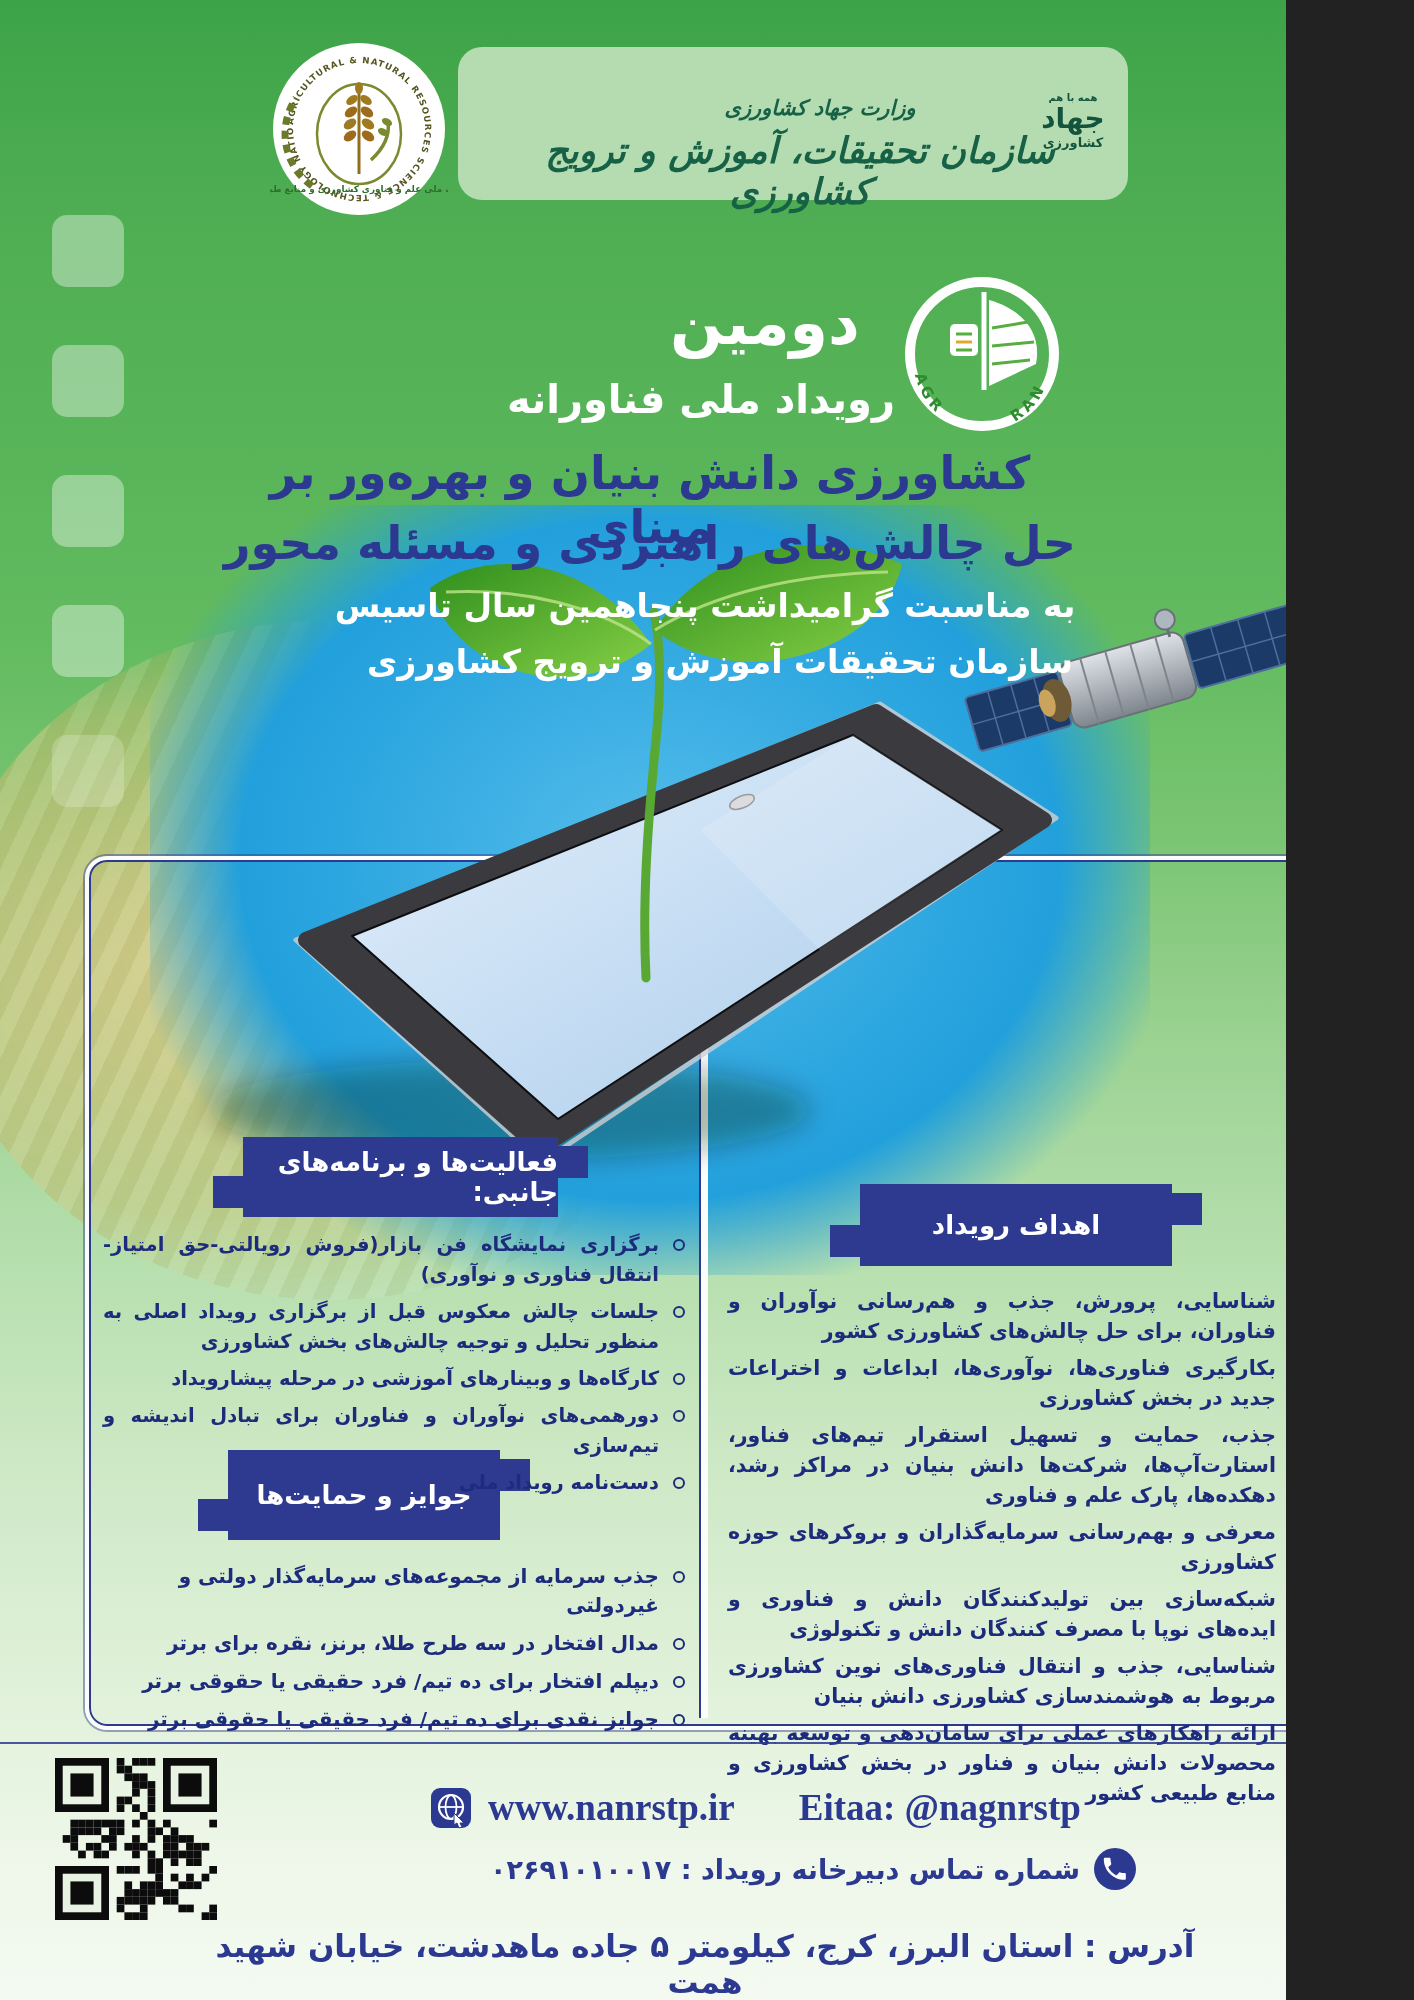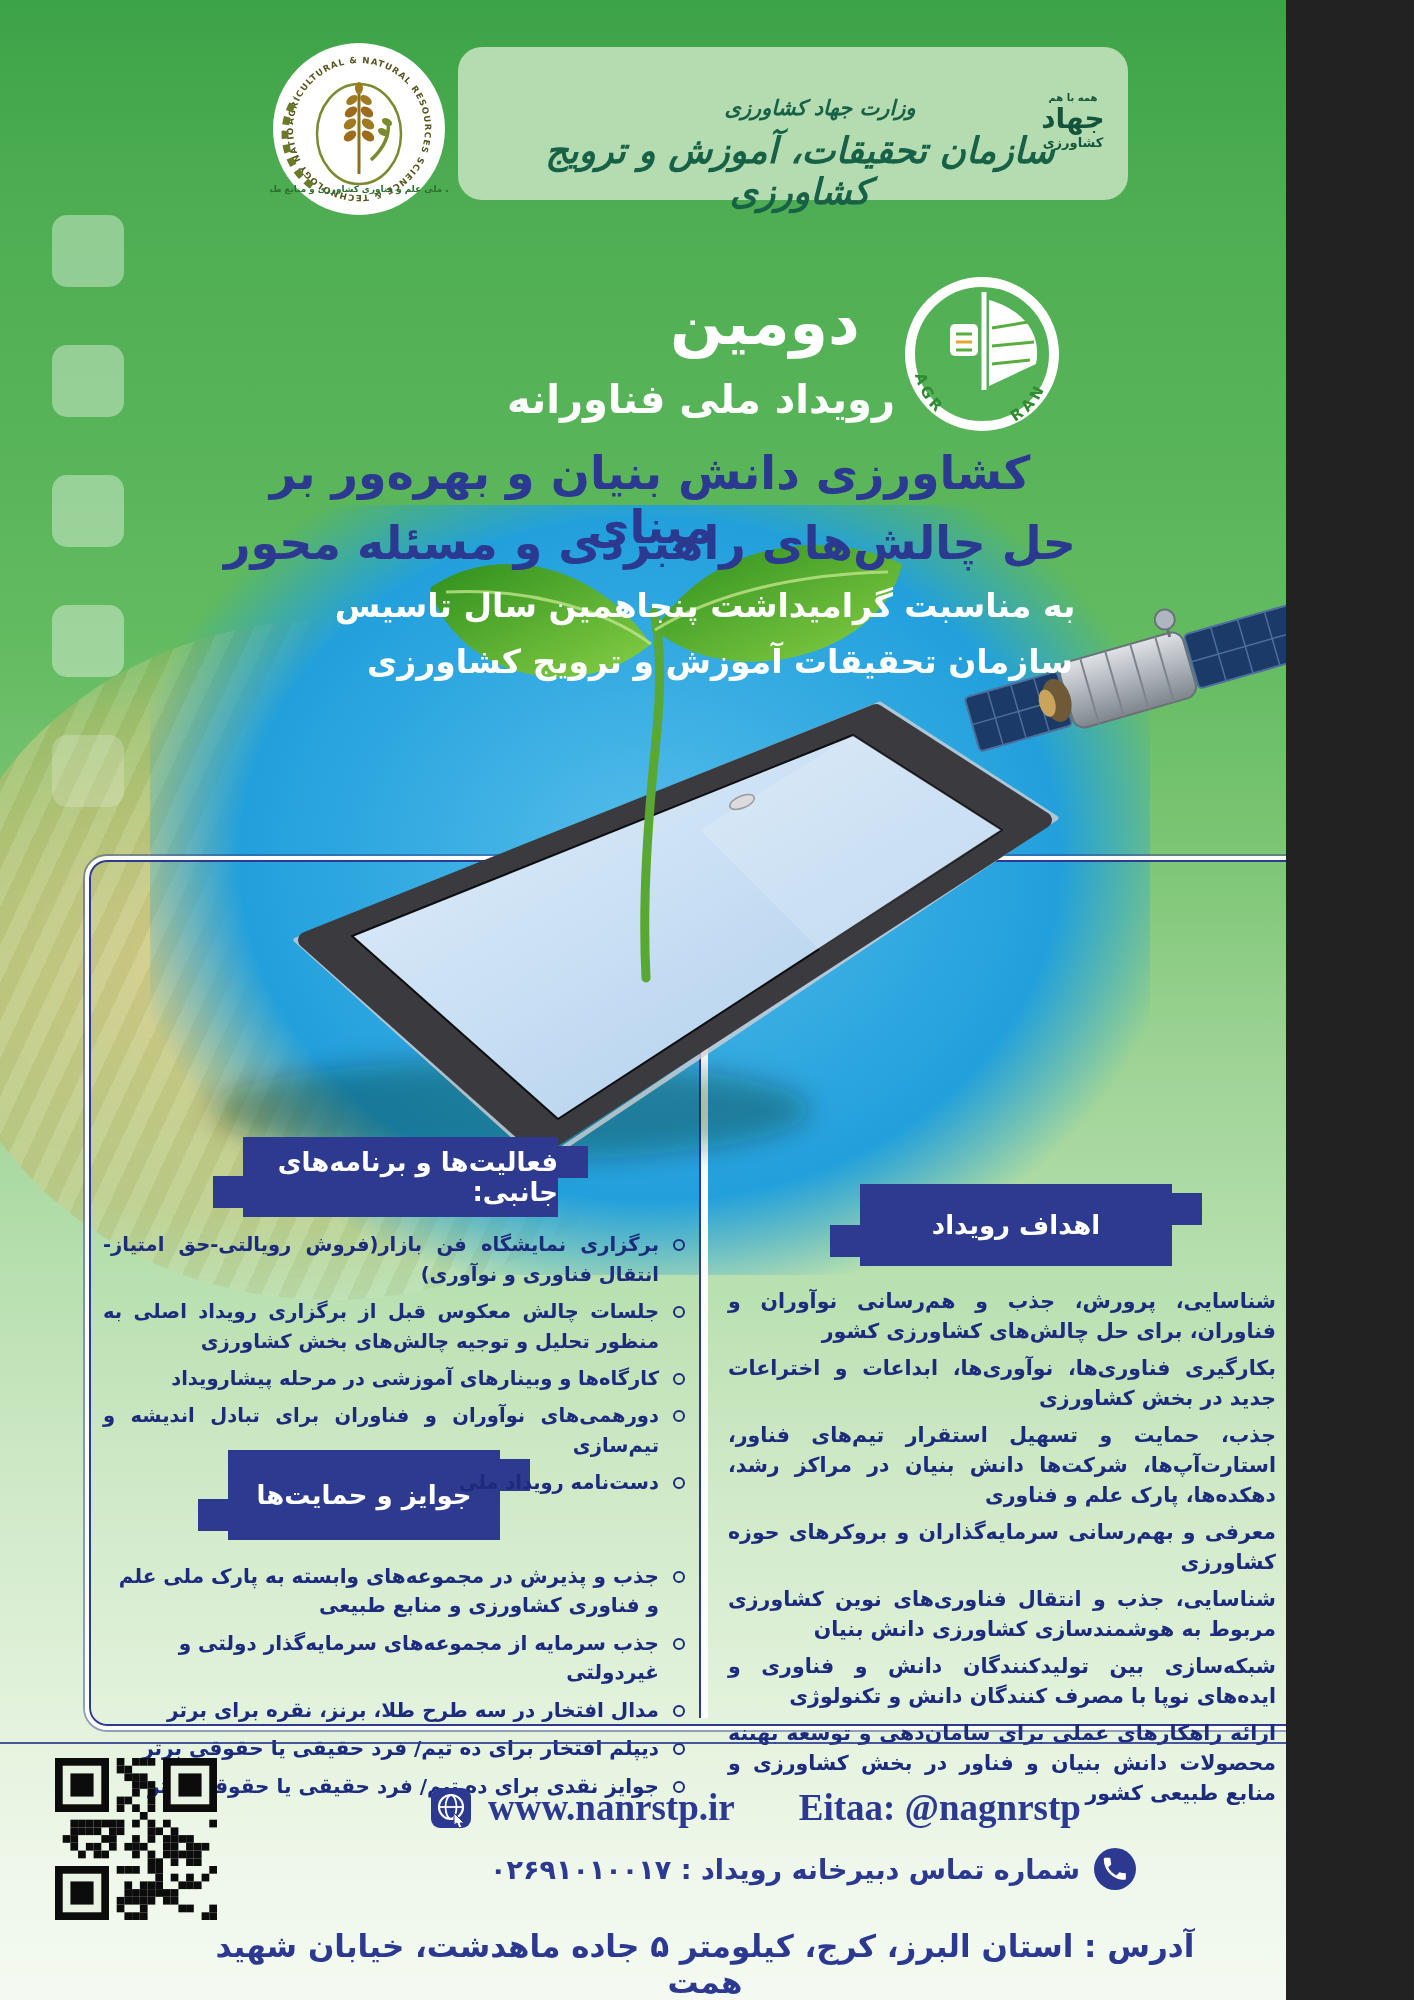--- a/index.html
+++ b/index.html
@@ -233,34 +233,33 @@
   <ul class="blist" id="list-activities">
 
   <li>برگزاری نمایشگاه فن بازار(فروش رویالتی-حق امتیاز-انتقال فناوری و نوآوری)</li>
       <li>جلسات چالش معکوس قبل از برگزاری رویداد اصلی به منظور تحلیل و توجیه چالش‌های بخش کشاورزی</li>
       <li>کارگاه‌ها و وبینارهای آموزشی در مرحله پیشارویداد</li>
       <li>دورهمی‌های نوآوران و فناوران برای تبادل اندیشه و تیم‌سازی</li>
       <li>دست‌نامه رویداد ملی</li>
     </ul>
   <ul class="blist" id="list-prizes">
 
-  <li>جذب و پذیرش در مجموعه‌های وابسته به پارک ملی علم و فناوری کشاورزی و منابع طبیعی</li>
       <li>جذب سرمایه از مجموعه‌های سرمایه‌گذار دولتی و غیردولتی</li>
       <li>مدال افتخار در سه طرح طلا، برنز، نقره برای برتر</li>
       <li>دیپلم افتخار برای ده تیم/ فرد حقیقی یا حقوقی برتر</li>
       <li>جوایز نقدی برای ده تیم/ فرد حقیقی یا حقوقی برتر</li>
     </ul>
   <ul class="blist" id="list-goals">
 
   <li>شناسایی، پرورش، جذب و هم‌رسانی نوآوران و فناوران، برای حل چالش‌های کشاورزی کشور</li>
       <li>بکارگیری فناوری‌ها، نوآوری‌ها، ابداعات و اختراعات جدید در بخش کشاورزی</li>
       <li>جذب، حمایت و تسهیل استقرار تیم‌های فناور، استارت‌آپ‌ها، شرکت‌ها دانش بنیان در مراکز رشد، دهکده‌ها، پارک علم و فناوری</li>
       <li>معرفی و بهم‌رسانی سرمایه‌گذاران و بروکرهای حوزه کشاورزی</li>
+      <li>شبکه‌سازی بین تولیدکنندگان دانش و فناوری و ایده‌های نوپا با مصرف کنندگان دانش و تکنولوژی</li>
       <li>شناسایی، جذب و انتقال فناوری‌های نوین کشاورزی مربوط به هوشمندسازی کشاورزی دانش بنیان</li>
-      <li>شبکه‌سازی بین تولیدکنندگان دانش و فناوری و ایده‌های نوپا با مصرف کنندگان دانش و تکنولوژی</li>
       <li>ارائه راهکارهای عملی برای سامان‌دهی و توسعه بهینه محصولات دانش بنیان و فناور در بخش کشاورزی و منابع طبیعی کشور</li>
     </ul>
 
   <div class="layer register">
     <span class="lbl">ثبت نام از طریق:</span>
     <span class="url">www.nanrstp.ir</span>
   </div>
 
   <div class="layer footline"></div>
 

